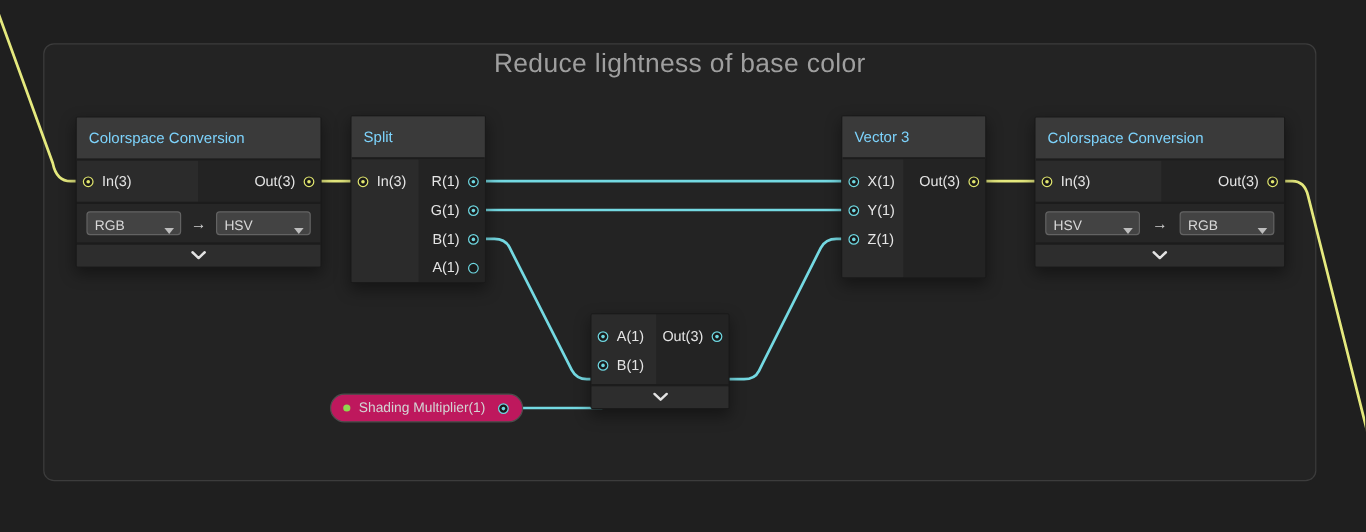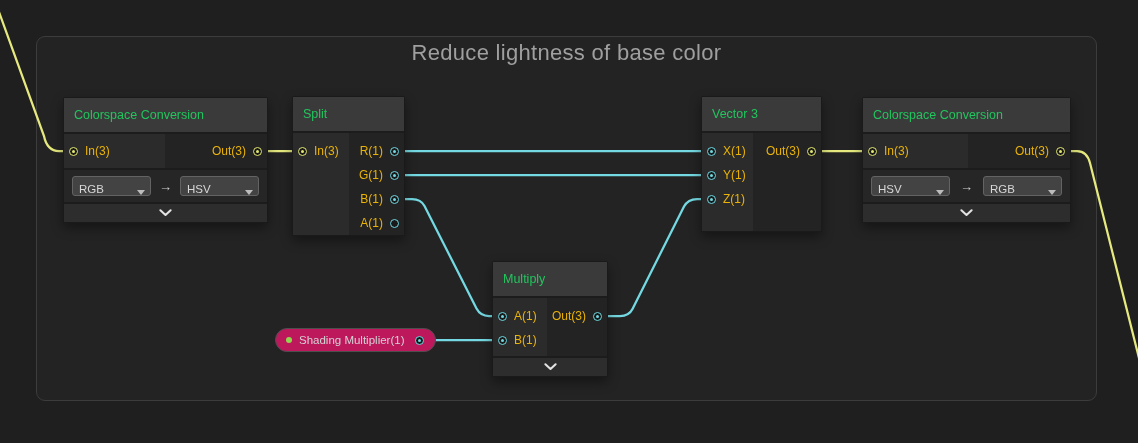--- a/index.html
+++ b/index.html
@@ -25,21 +25,21 @@
   .wc { stroke:#74d9e2; stroke-width:2.25; fill:none; }
   
   .node {
     position:absolute; z-index:3; box-sizing:border-box;
     background:#232323; border:1px solid #1a1a1a; border-radius:2px;
     box-shadow:0 5px 12px rgba(0,0,0,.4);
     font-size:12px; color:#c9c9c9;
   }
   .nh {
     height:34px; background:#3a3a3a; display:flex; align-items:center;
-    padding:0 10px; font-size:12.5px; color:#22c55e;
+    padding:0 10px; font-size:12.5px; color:#7dd3fc;
     border-bottom:2px solid #1c1c1c; white-space:nowrap; overflow:hidden;
   }
   .sect { border-bottom:2px solid #1c1c1c; }
   
   .cc-ports { height:34px; display:flex; }
   .cell-in { background:#2b2b2b; display:flex; align-items:center; gap:7px; padding-left:5px; }
   .cc-left-node .cell-in { width:96px; } .cc-right-node .cell-in { width:100px; }
   .cell-out { flex:1; background:#232323; display:flex; align-items:center; justify-content:flex-end; gap:7px; padding-right:5px; }
   
   .cc-controls { height:32px; background:#262626; display:flex; align-items:center; justify-content:space-between; padding:0 8px; }
@@ -56,21 +56,21 @@
   
   .nbody { display:flex; }
   .col-in  { background:#2b2b2b; padding-top:6px; }
   .col-out { background:#232323; padding-top:6px; flex:1; }
   .split-node .col-in { width:56px; padding-bottom:2px; }
   .vec3-node  .col-in { width:51px; padding-bottom:20px; }
   .mult-node  .col-in { width:54px; padding-bottom:4px; }
   .prow { height:24px; display:flex; align-items:center; gap:7px; }
   .prow.pin  { padding-left:5px; }
   .prow.pout { justify-content:flex-end; padding-right:5px; }
-  .pl { font-size:12px; color:#eab308; white-space:nowrap; }
+  .pl { font-size:12px; color:#e5e5e5; white-space:nowrap; }
   
   .port {
     width:9px; height:9px; border-radius:50%; box-sizing:border-box;
     border:1px solid var(--c); background:#191919; flex:none;
     display:flex; align-items:center; justify-content:center;
   }
   .port i { width:3px; height:3px; border-radius:50%; background:var(--c); }
   .port.y { --c:#e2e76f; } .port.c { --c:#6fd8e2; }
   
   .prop-pill {
@@ -168,21 +168,20 @@
         </div>
         <div class="prow pout">
           <span class="pl">A(1)</span>
           <span class="port c hollow"></span>
         </div>
       </div>
     </div>
   </div>
 
   <div class="node mult-node" style="left:492px; top:261px; width:116px;">
-    <div class="nh">Multiply</div>
     <div class="nbody sect">
       <div class="col-in">
         <div class="prow pin">
           <span class="port c">
               <i></i>
             </span>
           <span class="pl">A(1)</span>
         </div>
         <div class="prow pin">
           <span class="port c">

